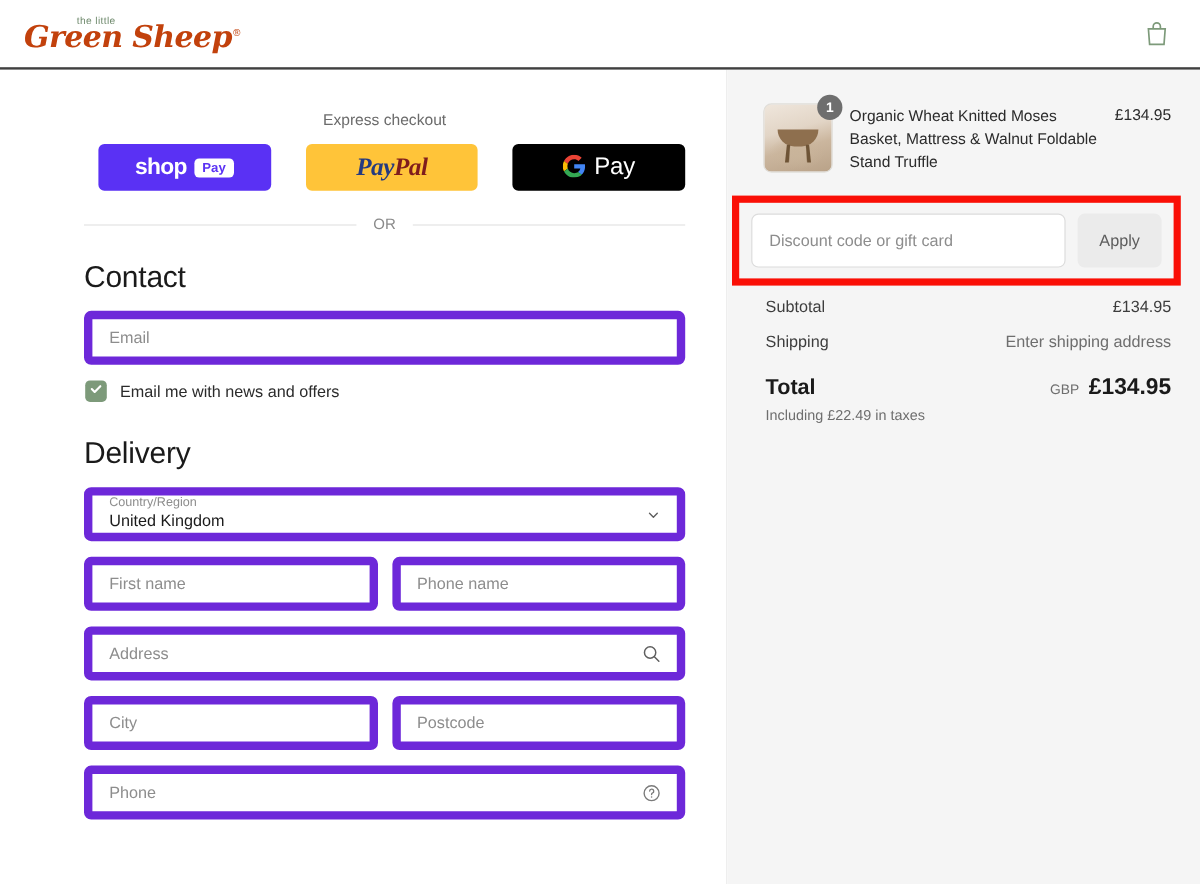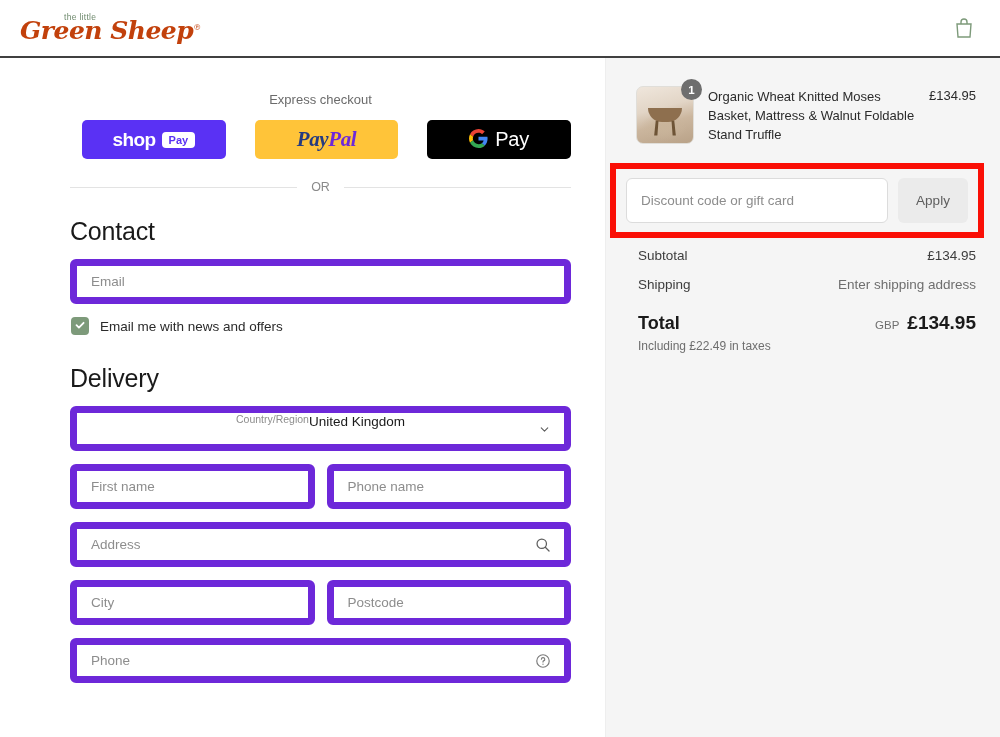--- a/index.html
+++ b/index.html
@@ -64,21 +64,21 @@
   }
   .shoppay .sp-pay {
     background: #fff; color: #5a31f4; font-size: 11px; font-weight: bold;
     border-radius: 4px; padding: 2px 7px; margin-left: 6px;
   }
   .paypal { background: #ffc439; }
   .paypal span {
     font-family: "Liberation Serif", serif;
     font-style: italic; font-weight: bold; font-size: 21px; letter-spacing: -.4px;
   }
-  .pp-a { color: #253b80; } .pp-b { color: #6d28d9; }
+  .pp-a { color: #253b80; } .pp-b { color: #7f1d1d; }
   .gpay { background: #000000; }
   .gpay .g-text { color: #ffffff; font-size: 20px; margin-left: 7px; letter-spacing: -.2px; }
 
   .or-row {
     display: flex; align-items: center; gap: 14px;
     margin: 21px 0 23px 0;
   }
   .or-row .line { flex: 1; height: 1px; background: #e3e3e3; }
   .or-row .or-txt { font-size: 12.5px; color: #8a8a8a; }
 
@@ -90,21 +90,21 @@
   .field {
     position: relative; width: 100%; height: 45px;
     border: 7px solid #6d28d9; border-radius: 6px; background: #fff;
     display: flex; align-items: center; padding: 0 14px;
     margin-bottom: 13px;
   }
   .field .ph { font-size: 13.5px; color: #8d8d8d; }
   .field .ico { position: absolute; right: 13px; top: 50%; transform: translateY(-50%); line-height: 0; }
   .row2 { display: flex; gap: 12px; }
   .row2 .field { width: 50%; }
-  .field.select { flex-direction: row; align-items: flex-start; justify-content: center; }
+  .field.select { flex-direction: column; align-items: flex-start; justify-content: center; }
   .field.select .lbl { font-size: 10.5px; color: #8d8d8d; line-height: 1.2; }
   .field.select .val { font-size: 13.5px; color: #1a1a1a; line-height: 1.4; }
 
   .check-row { display: flex; align-items: center; gap: 11px; margin: 4px 0 29px 1px; }
   .checkbox {
     width: 18px; height: 18px; border-radius: 4px; background: #7d9a7a;
     display: flex; align-items: center; justify-content: center;
     cursor: pointer; flex-shrink: 0;
   }
   .check-label { font-size: 13.5px; color: #2b2b2b; }

